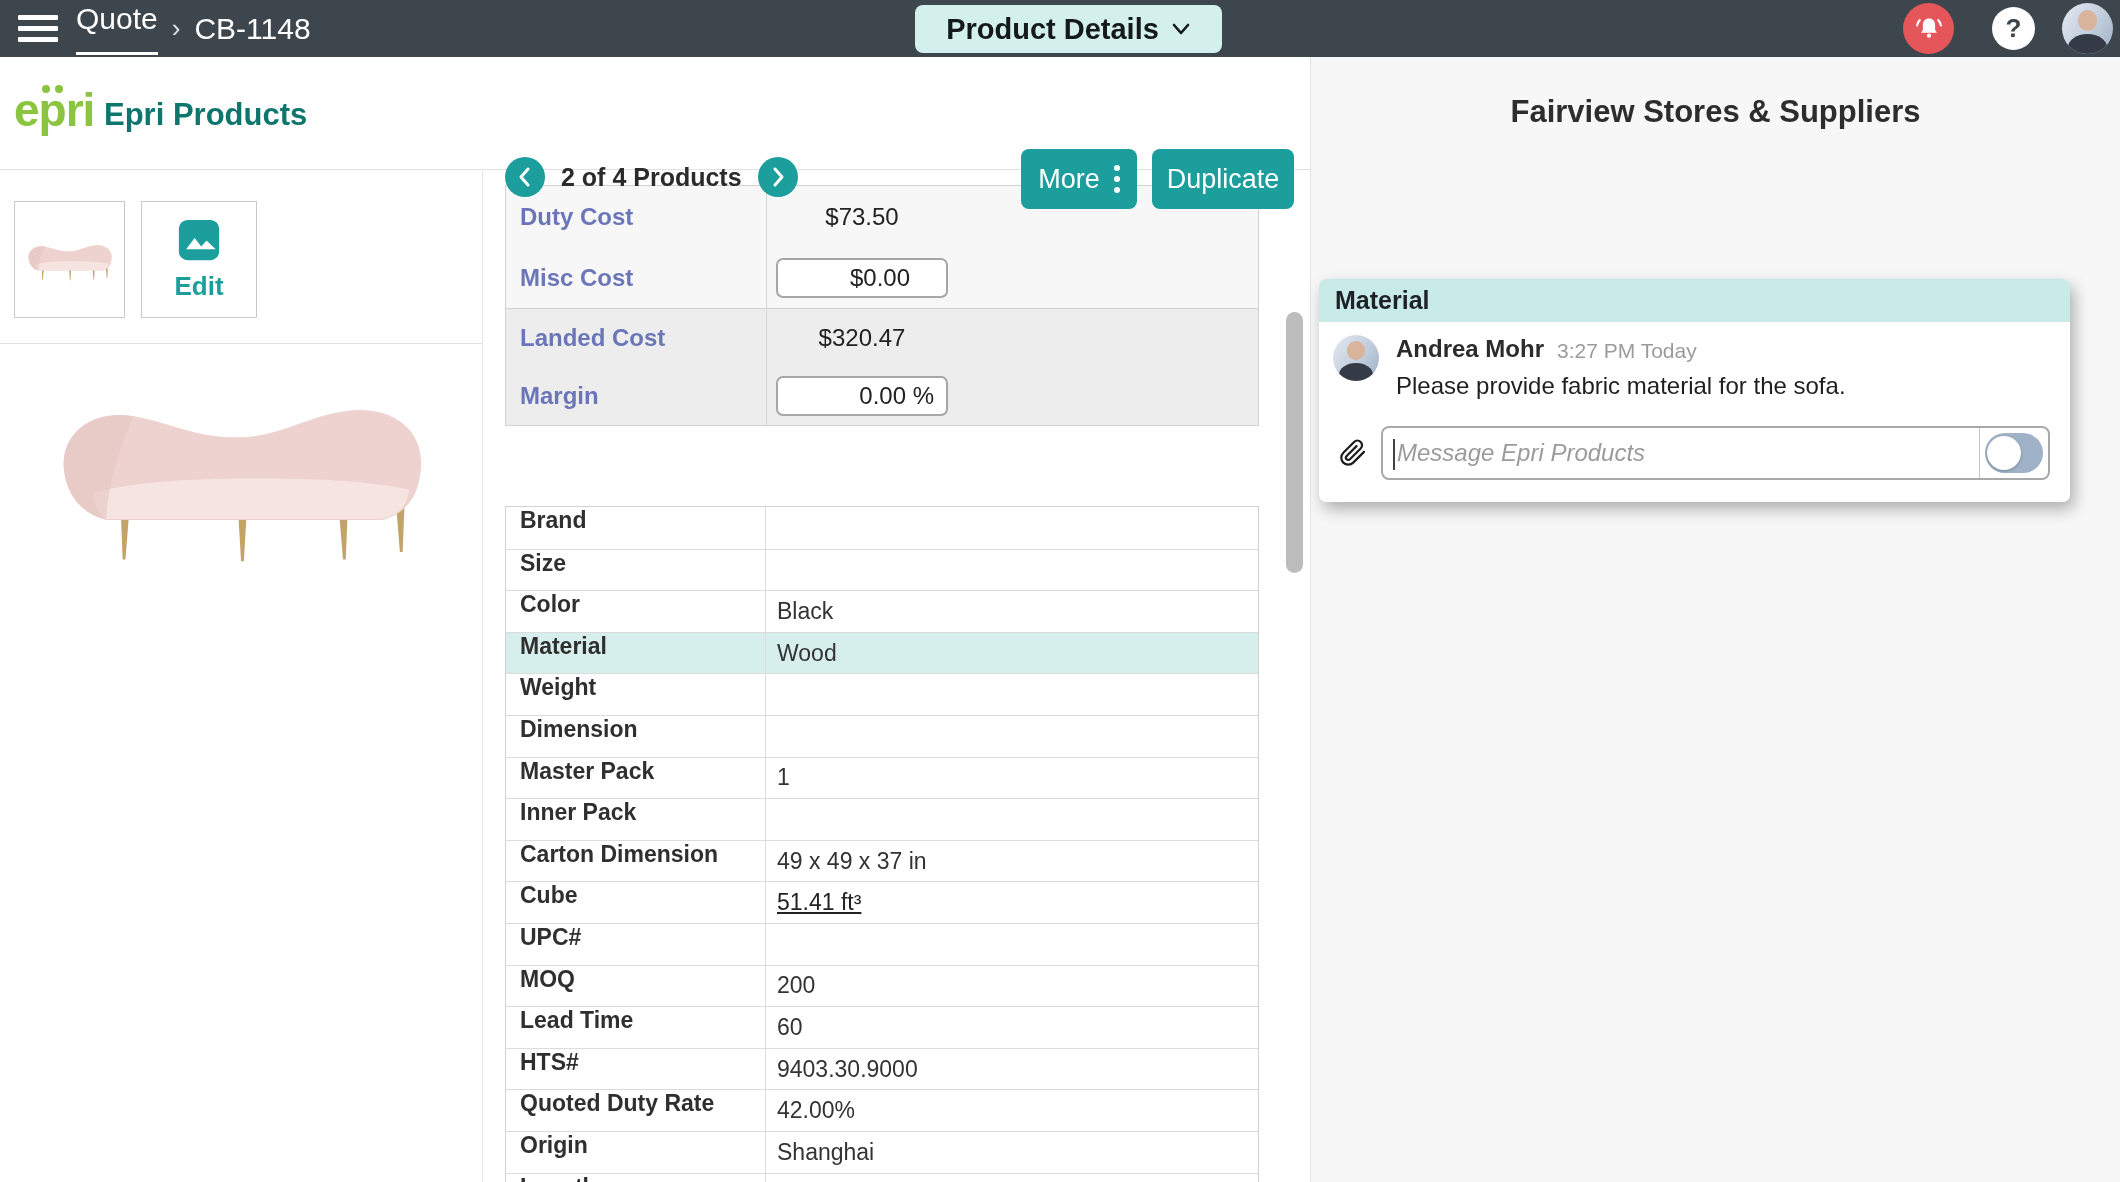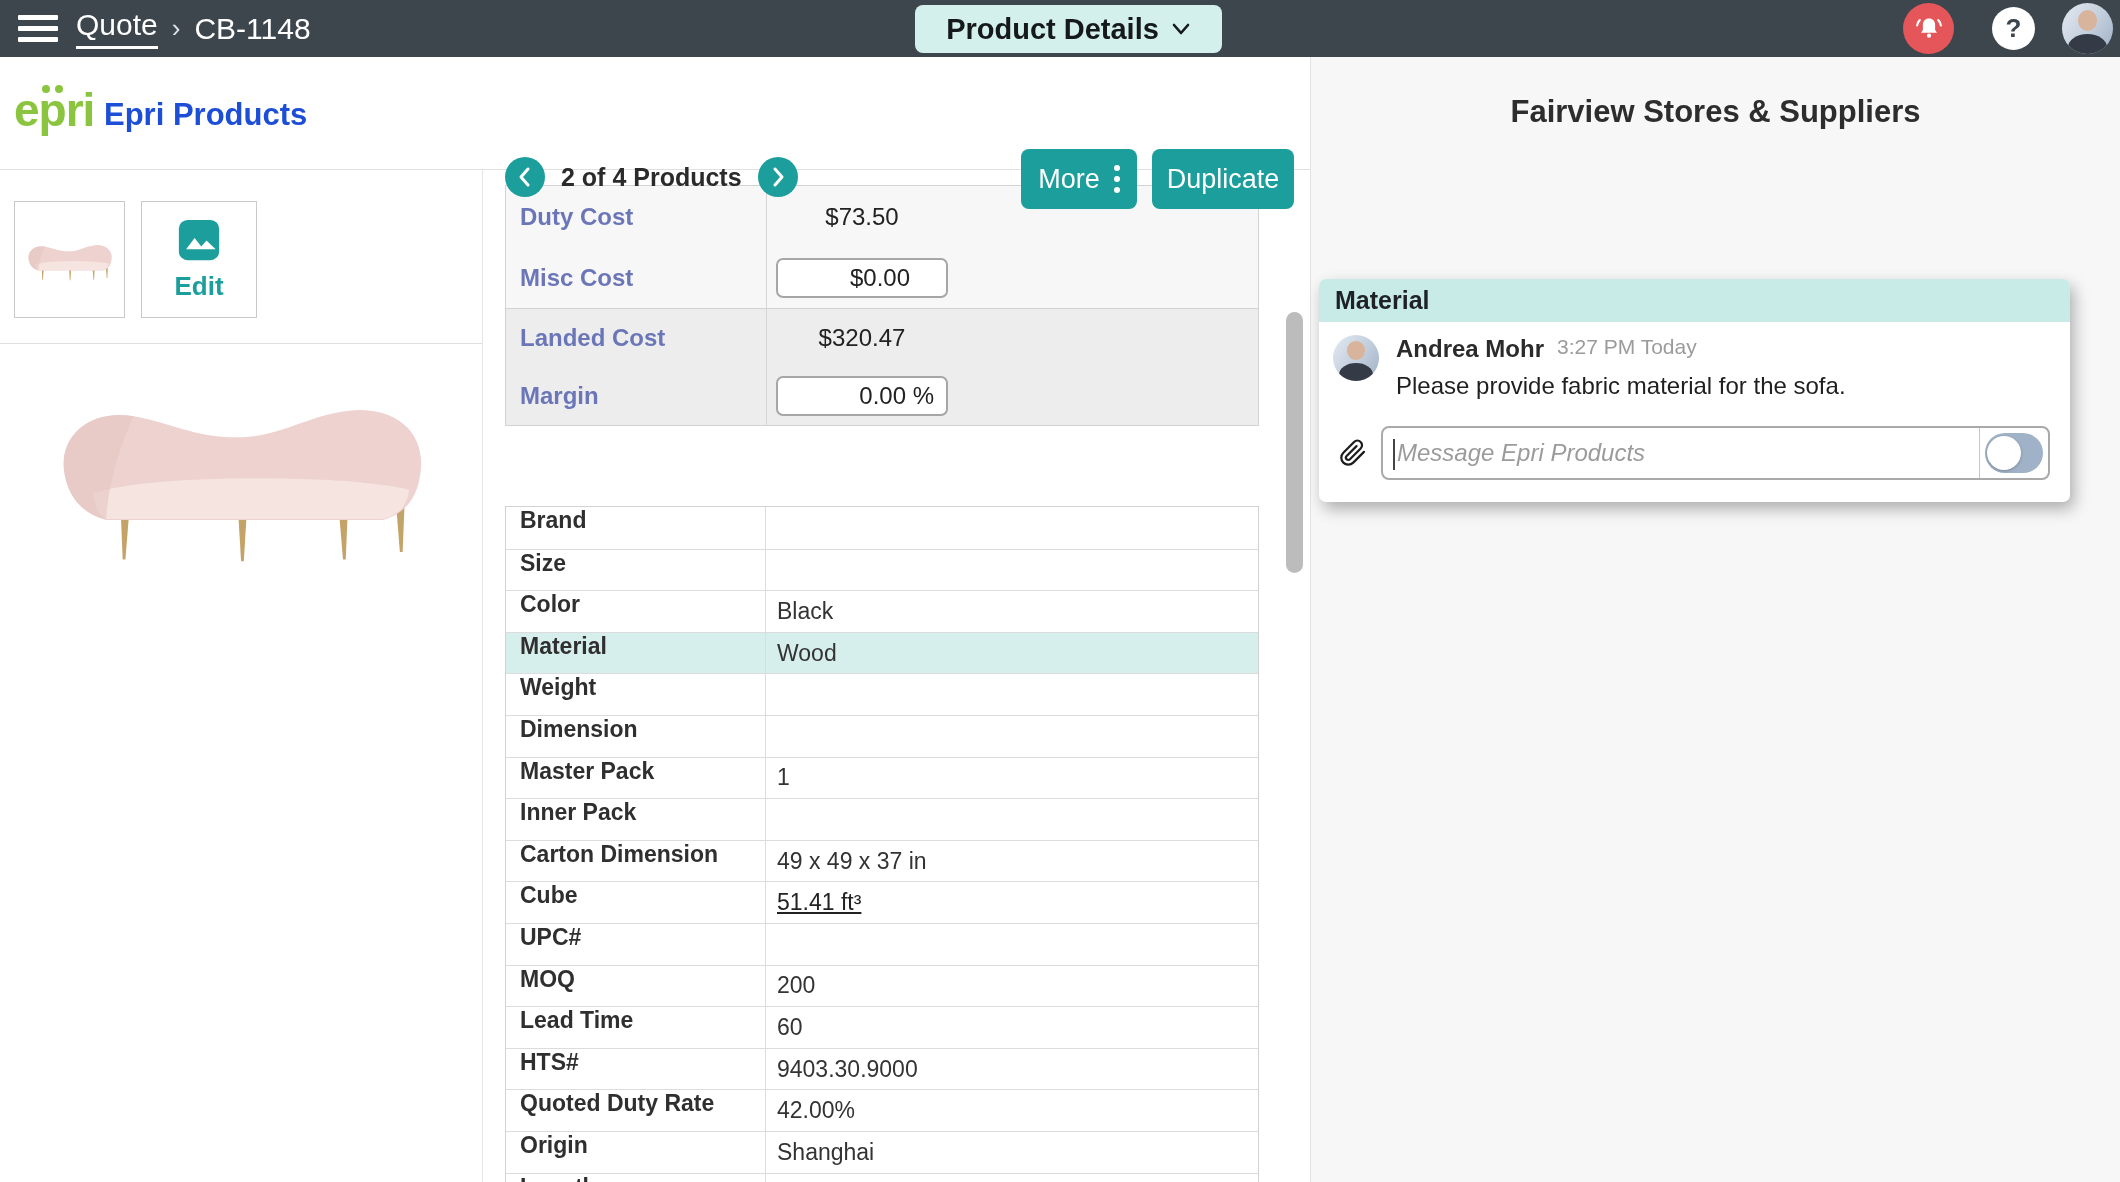--- a/index.html
+++ b/index.html
@@ -5,40 +5,40 @@
   * { margin:0; padding:0; box-sizing:border-box; }
   html,body { background:#e9e9e9; }
   body { font-family:"Liberation Sans", sans-serif; }
   .screen { position:relative; width:2120px; height:1182px; background:#fff; overflow:hidden; }
 
   
   .topbar { position:absolute; left:0; top:0; width:2120px; height:57px; background:#3d464d; z-index:30; }
   .hamburger { position:absolute; left:18px; top:15px; width:40px; height:28px; cursor:pointer; }
   .hamburger span { display:block; height:5px; background:#fff; border-radius:1px; margin-bottom:6px; }
   .breadcrumb { position:absolute; left:76px; top:0; height:57px; display:flex; align-items:center; color:#fff; font-size:30px; }
-  .crumb-root { font-weight:400; border-bottom:3px solid #fff; padding-bottom:4px; cursor:pointer; }
+  .crumb-root { font-weight:400; border-bottom:3px solid #fff; padding-bottom:16px; cursor:pointer; }
   .crumb-sep { margin:0 14px; font-size:26px; color:#dfe3e6; }
   .view-pill { position:absolute; left:915px; top:5px; width:307px; height:48px; background:#d3f0ec; border-radius:8px;
                display:flex; align-items:center; justify-content:center; gap:12px; cursor:pointer; }
   .view-pill .lbl { font-size:29px; font-weight:700; color:#15191c; }
   .bell-btn { position:absolute; left:1903px; top:3px; width:51px; height:51px; border-radius:50%; background:#e45659;
               display:flex; align-items:center; justify-content:center; cursor:pointer; }
   .help-btn { position:absolute; left:1992px; top:7px; width:43px; height:43px; border-radius:50%; background:#fff;
               display:flex; align-items:center; justify-content:center; font-size:26px; font-weight:700; color:#3d464d; cursor:pointer; }
   .avatar { border-radius:50%; position:relative; overflow:hidden; background:linear-gradient(125deg,#e3e9f1 0%,#c2cedd 55%,#9fb0c4 100%); }
   .avatar::before { content:""; position:absolute; left:31%; top:14%; width:38%; height:40%; border-radius:50%; background:#d9b49c; }
   .avatar::after { content:""; position:absolute; left:12%; bottom:-12%; width:76%; height:52%; border-radius:50% 50% 0 0; background:#343b46; }
   .topbar .avatar { position:absolute; left:2062px; top:3px; width:51px; height:51px; cursor:pointer; }
 
   
   .appheader { position:absolute; left:0; top:57px; width:1310px; height:113px; background:#fff; border-bottom:1px solid #e0e0e0; z-index:20; }
   .logo { position:absolute; left:14px; top:26px; font-size:46px; font-weight:700; letter-spacing:-1px; color:#8bc53f;text-align:right; }
   .logo .dots::before, .logo .dots::after { content:""; position:absolute; top:2px; width:8px; height:8px; border-radius:50%; background:#8bc53f; }
   .logo .dots::before { left:28px; } .logo .dots::after { left:41px; }
-  .app-title { position:absolute; left:104px; top:40px; font-size:31px; font-weight:700; color:#1d4ed8; }
+  .app-title { position:absolute; left:104px; top:40px; font-size:31px; font-weight:700; color:#0f766e; }
   .pager { position:absolute; left:505px; top:100px; display:flex; align-items:center; gap:16px; }
   .nav-circle { width:40px; height:40px; border-radius:50%; background:#1b9e9c; display:flex; align-items:center; justify-content:center; cursor:pointer; }
   .pager-text { font-size:25px; font-weight:700; color:#2b2b2b; }
   .btn { border:none; border-radius:8px; background:#1b9e9c; color:#fff; font-family:inherit; font-size:27px;
          display:flex; align-items:center; justify-content:center; cursor:pointer; }
   .more-btn { position:absolute; left:1021px; top:92px; width:116px; height:60px; gap:14px; }
   .dup-btn  { position:absolute; left:1152px; top:92px; width:142px; height:60px; }
   .vdots { display:flex; flex-direction:column; gap:5px; }
   .vdots i { width:6px; height:6px; border-radius:50%; background:#fff; }
 
@@ -87,21 +87,21 @@
   .right-title { margin-top:37px; text-align:center; font-size:31px; font-weight:700; color:#2d2d2d; }
 
   .material-card { position:absolute; left:8px; top:222px; width:751px; background:#fff; border-radius:7px;
                    box-shadow:4px 7px 16px rgba(0,0,0,0.30); }
   .card-header { height:43px; background:#c9ebe7; border-radius:7px 7px 0 0; display:flex; align-items:center;
                  font-size:25px; font-weight:700; color:#1e2226; padding-left:16px; }
   .card-body { padding:13px 20px 22px 14px; }
   .msg-row { display:flex; }
   .card-body .avatar { width:46px; height:46px; flex:0 0 46px; }
   .msg-content { margin-left:17px; }
-  .msg-meta { display:flex; align-items:flex-start; gap:13px; }
+  .msg-meta { display:flex; align-items:flex-end; gap:13px; }
   .msg-author { font-size:24px; font-weight:700; color:#2b2b2b; }
   .msg-time { font-size:21px; color:#9b9b9b; }
   .msg-text { margin-top:9px; font-size:24px; color:#1f1f1f; }
 
   .compose-row { margin-top:26px; display:flex; align-items:center; gap:14px; padding-left:6px; }
   .clip { cursor:pointer; display:flex; align-items:center; }
   .compose-box { position:relative; flex:1; height:54px; border:2px solid #a9a9a9; border-radius:8px; background:#fff;
                  display:flex; align-items:center; overflow:hidden; }
   .caret { position:absolute; left:10px; top:11px; width:2px; height:31px; background:#444; }
   .compose-input { flex:1; height:100%; border:none; outline:none; padding-left:14px; font-family:inherit;

